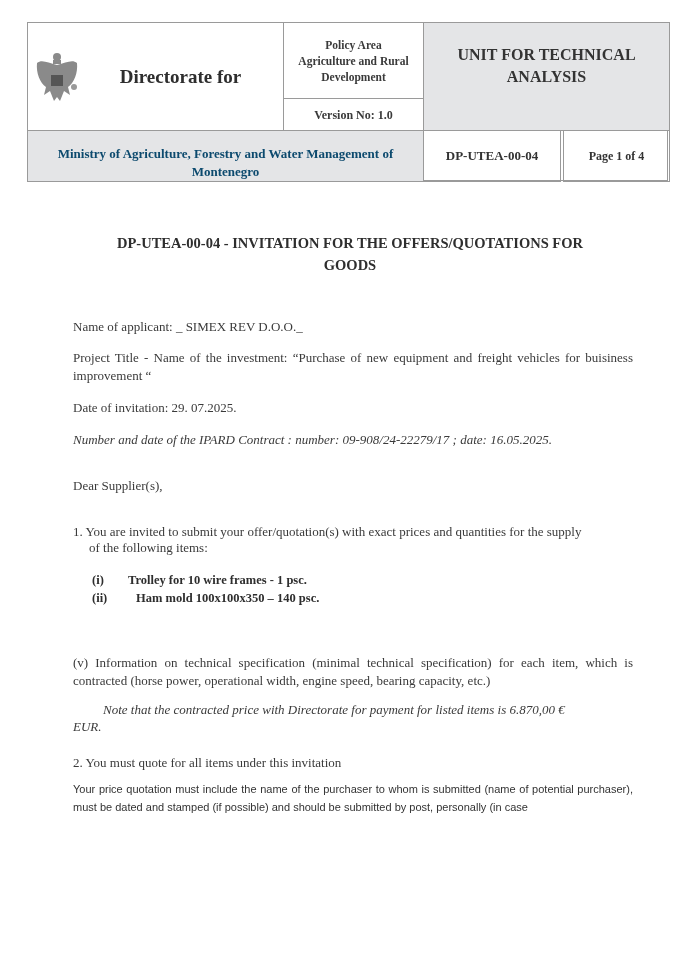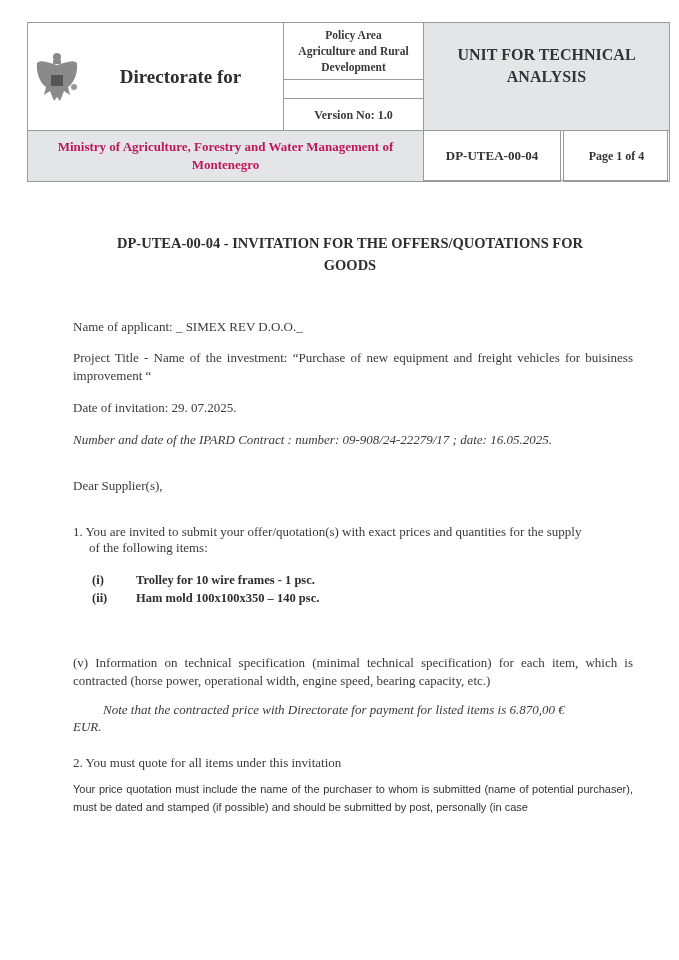--- a/index.html
+++ b/index.html
@@ -8,21 +8,21 @@
     font-family: "Liberation Serif", "DejaVu Serif", serif; color: #2a2a2a;
     overflow: hidden;
   }
   .hdr { position: absolute; left: 27px; top: 22px; width: 641px; height: 159px; border: 1px solid #9a9a9a; box-sizing: border-box; }
   .cell { position: absolute; box-sizing: border-box; border: 1px solid #9a9a9a; display: flex; align-items: center; justify-content: center; text-align: center; font-weight: bold; }
   .shade { background: #e4e5e7; }
   .logo { position: absolute; left: 6px; top: 28px; width: 46px; height: 56px; }
   .dir-title { font-size: 19px; line-height: 26px; color: #2e2e2e; }
   .policy { font-size: 11.5px; line-height: 16px; color: #3a3a3a; }
   .unit { font-size: 16px; line-height: 22px; color: #333; }
-  .ministry { font-size: 13px; line-height: 18px; color: #be185d; }
+  .ministry { font-size: 13px; line-height: 18px; color: #0c4a6e; align-items: flex-end; }
   .code { font-size: 13px; color: #333; }
   .pg { font-size: 12px; color: #333; }
   .doc-title { position: absolute; left: 60px; width: 580px; top: 232px; text-align: center; font-weight: bold; font-size: 14.5px; line-height: 22px; color: #2e2e2e; }
   .p { position: absolute; left: 73px; width: 560px; font-size: 13px; line-height: 18px; color: #3a3a3a; }
   .just { text-align: justify; }
   .item { position: absolute; font-weight: bold; font-size: 12.5px; color: #2e2e2e; }
   .it { font-style: italic; }
   .sans { font-family: "Liberation Sans", "DejaVu Sans", sans-serif; font-size: 11px; line-height: 18px; color: #333; }
 </style>
 </head>
@@ -38,21 +38,21 @@
         <path d="M23 14 C14 12 8 8 3 12 C2 22 6 32 12 36 L10 44 L16 40 L20 50 L23 46 L26 50 L30 40 L36 44 L34 36 C40 32 44 22 43 12 C38 8 32 12 23 14 Z"></path>
       </g>
       <rect x="17" y="24" width="12" height="11" fill="#555"></rect>
       <circle cx="40" cy="36" r="3" fill="#999"></circle>
     </svg>
     <div class="dir-title" style="margin-left:50px;">
       <div>Directorate for</div>
     </div>
   </div>
 
-  <div class="cell policy" style="left:255px; top:-1px; width:141px; height:58px;">
+  <div class="cell policy" style="left:255px; top:-1px; width:141px; height:77px;">
     <div>
       <div>Policy Area</div>
       <div>Agriculture and Rural</div>
       <div>Development</div>
     </div>
   </div>
 
   <div class="cell policy" style="left:255px; top:75px; width:141px; height:33px; font-size:12px;">
     <span>Version No: 1.0</span>
   </div>
@@ -87,21 +87,21 @@
 <div class="p just" style="top:349px;">Project Title - Name of the investment:  “Purchase of new  equipment and freight vehicles for buisiness improvement “</div>
 <div class="p" style="top:399px;">Date of invitation: 29. 07.2025.</div>
 <div class="p" style="top:431px;font-style:italic;">Number and date of the IPARD Contract : number: 09-908/24-22279/17  ; date: 16.05.2025.</div>
 
 <div class="p" style="top:477px;">Dear Supplier(s),</div>
 
 <div class="p" style="top:523px;">1. You are invited to submit your offer/quotation(s) with exact prices and quantities for the supply</div>
 <div class="p" style="top:539px; left:89px;">of the following items:</div>
 
 <div class="item" style="left:92px; top:573px;">(i)</div>
-<div class="item" style="left:136px; top:573px;">Trolley for 10 wire frames  - 1 psc.</div>
+<div class="item" style="left:128px; top:573px;">Trolley for 10 wire frames  - 1 psc.</div>
 <div class="item" style="left:92px; top:591px;">(ii)</div>
 <div class="item" style="left:136px; top:591px;">Ham mold 100x100x350  – 140 psc.</div>
 
 <div class="p just" style="top:654px;">(v) Information on technical specification (minimal technical specification) for each item, which is contracted (horse power, operational width, engine speed, bearing capacity, etc.)</div>
 
 <div class="p it" style="top:701px; left:103px; width:530px;">Note that the contracted price with Directorate for payment for listed items is  6.870,00 €</div>
 <div class="p it" style="top:718px;">EUR.</div>
 
 <div class="p" style="top:754px;">2. You must quote for all items under this invitation</div>
 

